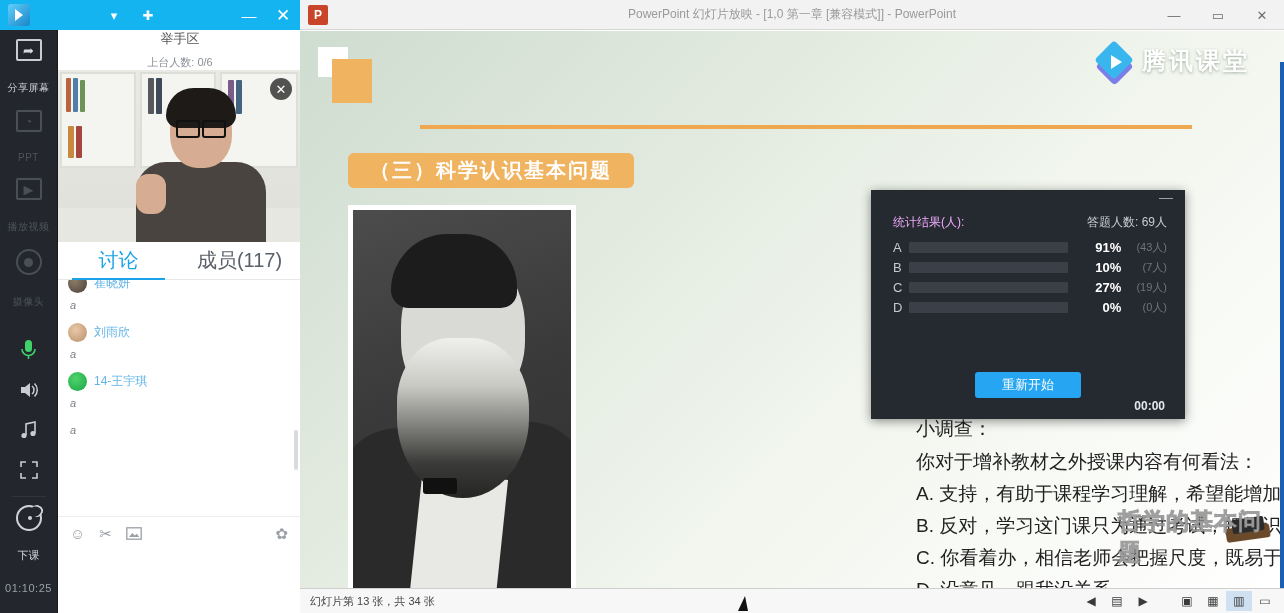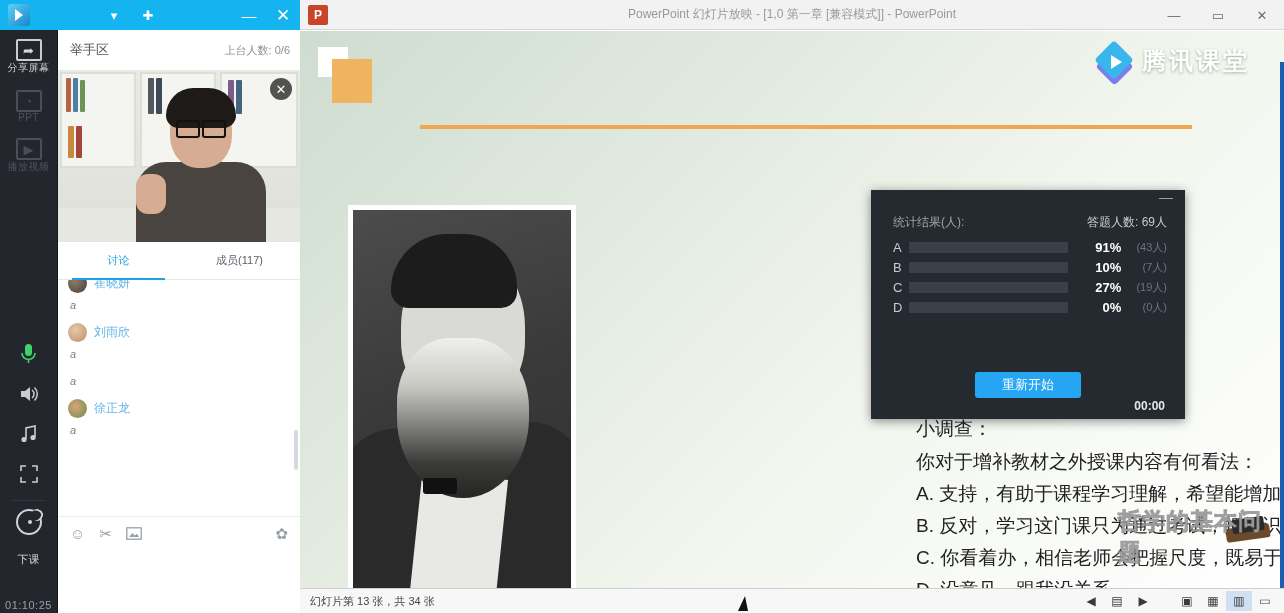--- a/index.html
+++ b/index.html
@@ -42,21 +42,21 @@
   }
   .rail-item {
     width: 58px; padding: 9px 0 6px; display: flex; flex-direction: column;
     align-items: center; cursor: pointer;
   }
   .rail-box {
     width: 26px; height: 22px; border: 2px solid #c9ccd2; border-radius: 2px;
     display: flex; align-items: center; justify-content: center; color: #d7dadf; font-size: 13px;
   }
   .rail-box.dim { border-color: #4a4e57; color: #4a4e57; }
-  .rail-lbl { font-size: 10px; color: #cfd3d9; margin-top: 0; letter-spacing: .5px; }
+  .rail-lbl { font-size: 10px; color: #cfd3d9; margin-top: 20px; letter-spacing: .5px; }
   .rail-lbl.dim { color: #4d525b; }
   .rail-circ {
     width: 26px; height: 26px; border-radius: 50%; border: 2px solid #4a4e57;
     display: flex; align-items: center; justify-content: center;
   }
   .rail-circ .dot { width: 9px; height: 9px; border-radius: 50%; background: #4a4e57; }
 
   .rail-sep { flex: 1; }
   .rail-ctrl {
     width: 58px; height: 40px; display: flex; align-items: center; justify-content: center;
@@ -72,29 +72,29 @@
   .endclass-ic::before {
     content: ""; position: absolute; left: 10px; top: 9px; width: 4px; height: 4px;
     border-radius: 50%; background: #cfd3d9;
   }
   .endclass-ic::after {
     content: ""; position: absolute; right: -3px; top: -2px; width: 10px; height: 10px;
     border-radius: 50%; background: #23262c; border-top: 2px solid #cfd3d9; border-right: 2px solid #cfd3d9;
     transform: rotate(30deg);
   }
   .endclass-lbl { font-size: 11px; color: #d3d7dd; margin-top: 17px; }
-  .rail-timer { font-size: 11px; color: #9aa0a8; padding-bottom: 2px; letter-spacing: .5px; }
+  .rail-timer { font-size: 11px; color: #9aa0a8; padding-bottom: 19px; letter-spacing: .5px; }
 
   
   .tc-main {
     position: absolute; left: 58px; top: 30px; width: 242px; height: 583px; background: #fff;
   }
   .raise-bar {
     height: 40px; display: flex; align-items: center; justify-content: space-between;
-    padding: 0 10px 0 12px; background: #fff;
+    padding: 0 10px 0 12px; background: #fff; flex-direction: column;
   }
   .raise-title { font-size: 13px; color: #555; }
   .raise-count { font-size: 11px; color: #8a8f96; }
 
   .video-wrap {
     position: relative; width: 242px; height: 172px; overflow: hidden;
     background: #cfd2cb;
   }
   .vb-shelf { position: absolute; inset: 0; background: linear-gradient(#e9eae4, #dddfd8); }
   .vb-cab {
@@ -129,21 +129,21 @@
   }
   .video-close {
     position: absolute; right: 8px; top: 8px; width: 22px; height: 22px; border-radius: 50%;
     background: rgba(20,20,20,.72); color: #fff; font-size: 13px;
     display: flex; align-items: center; justify-content: center; cursor: pointer;
   }
 
   .tabs { display: flex; height: 38px; border-bottom: 1px solid #e6e8ea; background: #fff; }
   .tab {
     flex: 1; display: flex; align-items: center; justify-content: center;
-    font-size: 11px; color: #5a6068; cursor: pointer; position: relative;
+    font-size: 20px; color: #5a6068; cursor: pointer; position: relative;
   }
   .tab.active { color: #1aa3e8; }
   .tab.active::after {
     content: ""; position: absolute; left: 14px; right: 14px; bottom: -1px; height: 2px; background: #1aa3e8;
   }
 
   .chat-list {
     position: relative; height: 213px; overflow: hidden; background: #fff; padding: 2px 0 0 10px;
   }
   .chat-item { padding-top: 4px; }
@@ -304,21 +304,21 @@
     position: absolute; left: 571px; top: 159px; width: 314px; height: 229px;
     background: #252930; box-shadow: 0 2px 10px rgba(0,0,0,.45);
   }
   .poll-min {
     position: absolute; right: 12px; top: 8px; width: 14px; height: 1px; background: #9aa0a8; cursor: pointer;
   }
   .poll-head {
     display: flex; justify-content: space-between; align-items: baseline;
     padding: 24px 18px 6px 22px;
   }
-  .poll-head-l { font-size: 12px; color: #a3a3a3; }
+  .poll-head-l { font-size: 12px; color: #f0abfc; }
   .poll-head-r { font-size: 12px; color: #c8ccd2; }
   .poll-rows { padding: 0 18px 0 22px; }
   .poll-row { display: flex; align-items: center; height: 20px; }
   .pr-letter { width: 16px; font-size: 13px; color: #c6cad0; }
   .pr-track {
     width: 160px; height: 11px; background: #3a3f48; border-radius: 1px; overflow: hidden; margin-right: 10px;
   }
   .pr-fill { height: 100%; background: #26a6f2; }
   .pr-pct { width: 44px; text-align: right; font-size: 13px; font-weight: bold; color: #fff; }
   .pr-cnt { width: 46px; text-align: right; font-size: 11px; color: #6e747d; }
@@ -373,20 +373,26 @@
         <div class="rail-box">➦</div>
         <div class="rail-lbl">分享屏幕</div>
       </div>
       <div class="rail-item">
         <div class="rail-box dim">◔</div>
         <div class="rail-lbl dim">PPT</div>
       </div>
       <div class="rail-item">
         <div class="rail-box dim">▶</div>
         <div class="rail-lbl dim">播放视频</div>
+      </div>
+      <div class="rail-item">
+        <div class="rail-circ">
+            <span class="dot"></span>
+          </div>
+        <div class="rail-lbl dim">摄像头</div>
       </div>
 
       <div class="rail-sep"></div>
 
       <div class="rail-ctrl">
         <svg width="17" height="22" viewBox="0 0 17 22" aria-hidden="true">
           <rect x="5" y="1" width="7" height="12" rx="3.5" fill="#3fd16a"></rect>
           <path d="M2 10a6.5 6.5 0 0 0 13 0" fill="none" stroke="#3fd16a" stroke-width="1.6"></path>
           <line x1="8.5" y1="16" x2="8.5" y2="20" stroke="#3fd16a" stroke-width="1.6"></line>
         </svg>
@@ -463,27 +469,27 @@
           <div class="chat-msg">a</div>
         </div>
         <div class="chat-item">
           <div class="chat-user">
             <span class="avatar av2"></span>
             <span class="chat-name">刘雨欣</span>
           </div>
           <div class="chat-msg">a</div>
         </div>
         <div class="chat-item">
+          <div class="chat-user">
+            <span class="avatar av3"></span>
+            <span class="chat-name">14-王宇琪</span>
+          </div>
           <div class="chat-msg">a</div>
         </div>
         <div class="chat-item">
-          <div class="chat-user">
-            <span class="avatar av4"></span>
-            <span class="chat-name">徐正龙</span>
-          </div>
           <div class="chat-msg">a</div>
         </div>
         <div class="chat-scroll"></div>
       </div>
 
       <div class="chat-toolbar">
         <span class="ct-ic">☺</span>
         <span class="ct-ic">✂</span>
         <span class="ct-ic">
           <svg width="16" height="13" viewBox="0 0 16 13" aria-hidden="true">
@@ -508,20 +514,21 @@
         <div class="pp-wbtn">—</div>
         <div class="pp-wbtn">▭</div>
         <div class="pp-wbtn">✕</div>
       </div>
     </div>
 
     <div class="slide">
       <div class="sq-white"></div>
       <div class="sq-orange"></div>
       <div class="title-rule"></div>
+      <div class="sub-pill">（三）科学认识基本问题</div>
 
       <div class="portrait">
         <div class="portrait-img">
           <div class="pt-suit"></div>
           <div class="pt-shirt"></div>
           <div class="pt-head"></div>
           <div class="pt-hair"></div>
           <div class="pt-beard"></div>
           <div class="pt-bow"></div>
         </div>

